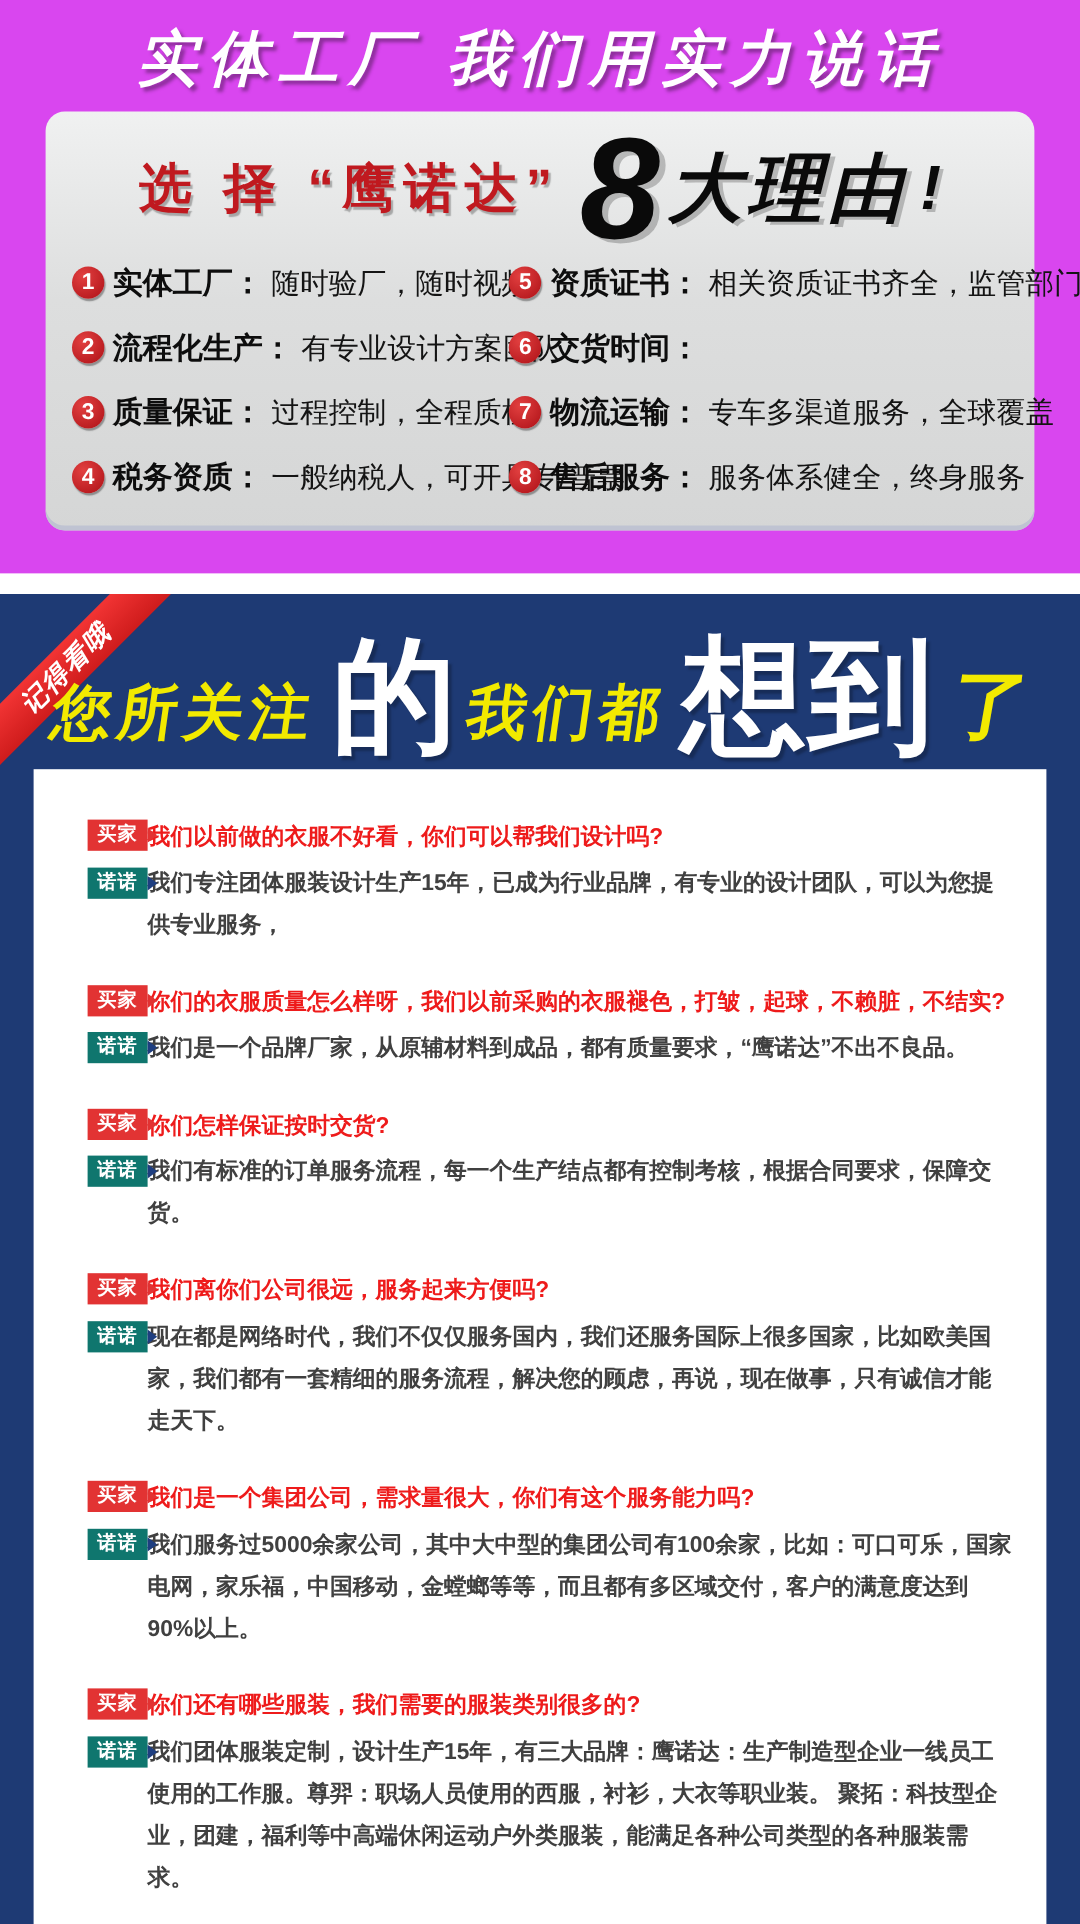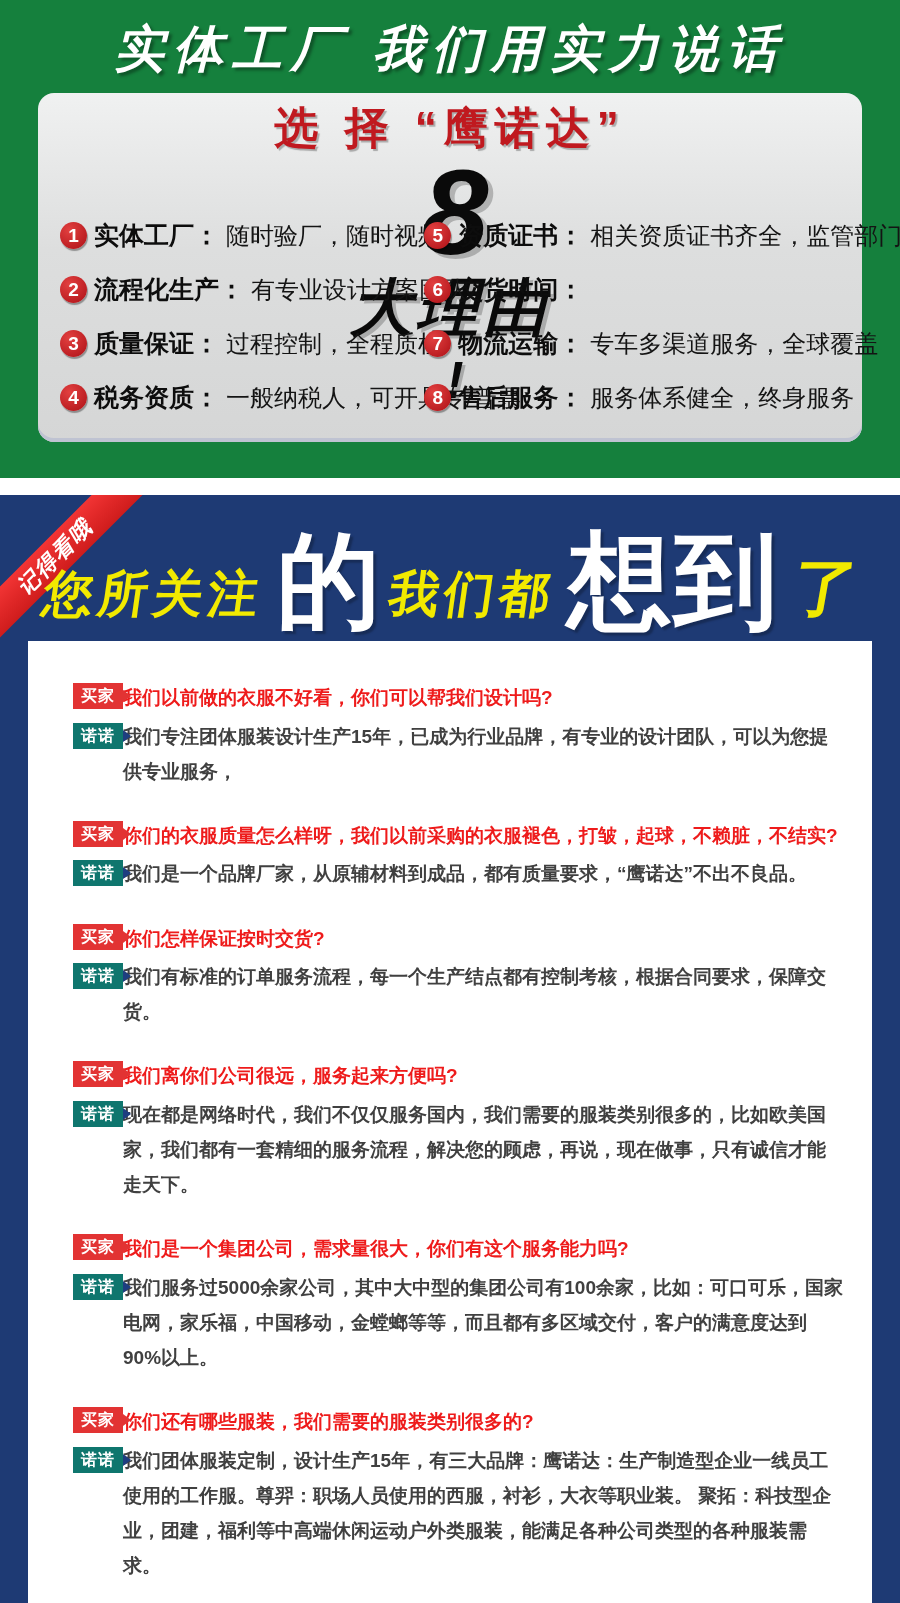--- a/index.html
+++ b/index.html
@@ -2,39 +2,39 @@
 <html><head>
 <meta charset="utf-8">
 <style>
   html,body{margin:0;padding:0;}
   body{
     width:900px;
     background:#ffffff;
     font-family:"Liberation Sans","DejaVu Sans",sans-serif;
   }
   
-  .top-section{background:#15803d;padding:0 0 36px 0;}
+  .top-section{background:#d946ef;padding:0 0 36px 0;}
   .header-title{
     margin:0;padding:22px 0 16px 0;
     text-align:center;color:#ffffff;
     font-size:50px;font-weight:bold;font-style:italic;
     letter-spacing:9px;line-height:1.1;
     text-shadow:3px 3px 3px rgba(0,0,0,.35);
     white-space:nowrap;
   }
   .gray-box{
     margin:0 38px;
     background:linear-gradient(180deg,#f0f1f1 0%,#dddede 45%,#d5d6d6 100%);
     border-radius:16px;
     padding:6px 0 28px 0;
     box-shadow:inset 0 -4px 0 #bfc3d2;
   }
   .box-title{
-    display:flex;justify-content:flex-start;align-items:center;
-    height:116px;white-space:nowrap;flex-direction:column;
+    display:flex;justify-content:center;align-items:center;
+    height:116px;white-space:nowrap;
   }
   .t-red{
     color:#c0191f;font-size:44px;font-weight:bold;letter-spacing:7px;
     text-shadow:2px 2px 1px rgba(0,0,0,.28);
   }
   .t-num{
     color:#0a0a0a;font-size:120px;font-weight:900;font-style:italic;
     line-height:.9;margin:0 6px 0 16px;
     text-shadow:5px 4px 0 rgba(0,0,0,.22);
   }
@@ -234,21 +234,21 @@
       </div>
     </div>
 
     <div class="qa-block">
       <div class="q-row">
         <span class="tag tag-buyer">买家</span>
         <span class="q-text">我们离你们公司很远，服务起来方便吗?</span>
       </div>
       <div class="a-row">
         <span class="tag tag-seller">诺诺</span>
-        <span class="a-text">现在都是网络时代，我们不仅仅服务国内，我们需要的服装类别很多的，比如欧美国家，我们都有一套精细的服务流程，解决您的顾虑，再说，现在做事，只有诚信才能走天下。</span>
+        <span class="a-text">现在都是网络时代，我们不仅仅服务国内，我们还服务国际上很多国家，比如欧美国家，我们都有一套精细的服务流程，解决您的顾虑，再说，现在做事，只有诚信才能走天下。</span>
       </div>
     </div>
 
     <div class="qa-block">
       <div class="q-row">
         <span class="tag tag-buyer">买家</span>
         <span class="q-text">我们是一个集团公司，需求量很大，你们有这个服务能力吗?</span>
       </div>
       <div class="a-row">
         <span class="tag tag-seller">诺诺</span>

